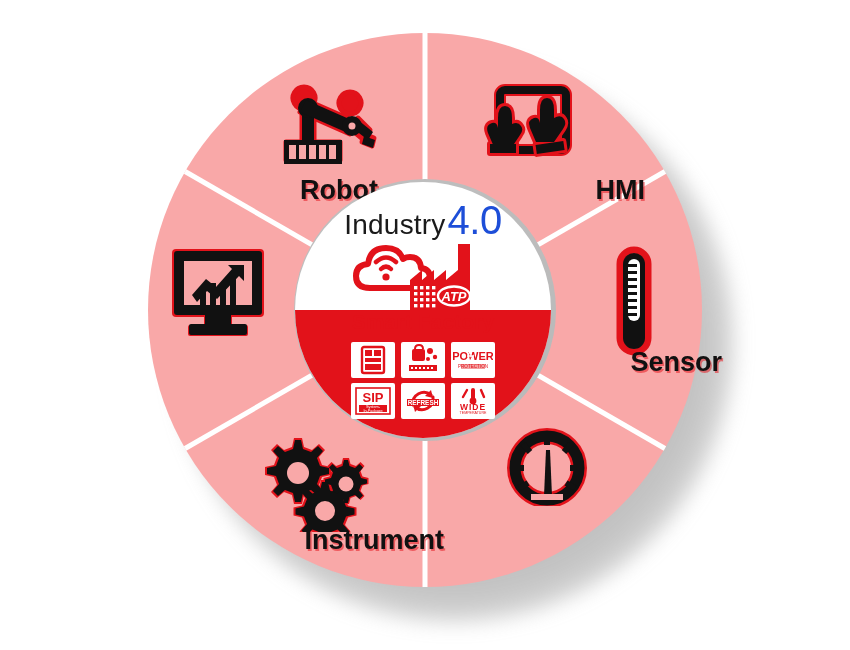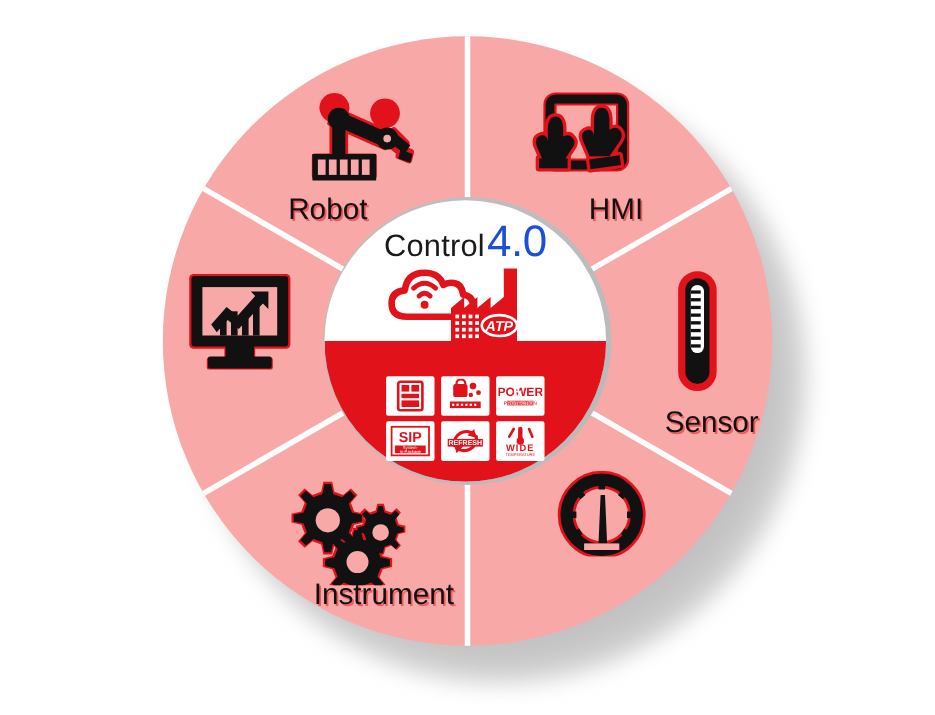--- a/index.html
+++ b/index.html
@@ -23,29 +23,29 @@
     position:absolute;left:145px;top:30px;width:560px;height:560px;
   }
   #wheel svg{display:block;width:560px;height:560px;}
 
   
   .seg-label{
     position:absolute;
     color:#111111;
     font-size:27px;
     line-height:1.08;
-    font-weight:400;
-    text-align:center;
+    font-weight:700;
+    text-align:right;
     text-shadow:1.6px 1.6px 0 rgba(229,28,35,.55);
     white-space:pre-line;
     pointer-events:none;
   }
   #label-robot{left:218px;top:176px;width:160px;}
-  #label-hmi{left:490px;top:176px;width:140px;}
-  #label-sensor{left:572px;top:370px;width:150px;}
+  #label-hmi{left:505px;top:176px;width:140px;}
+  #label-sensor{left:572px;top:348px;width:150px;}
   #label-monitoring{left:430px;top:508px;width:180px;}
   #label-instrument{left:254px;top:526px;width:190px;}
   #label-control{left:150px;top:340px;width:150px;}
 
   
   .seg-icon{position:absolute;pointer-events:none;}
   .seg-icon svg{display:block;}
   #icon-robot{left:278px;top:78px;}
   #icon-hmi{left:478px;top:80px;}
   #icon-sensor{left:614px;top:246px;}
@@ -268,21 +268,21 @@
   <div class="seg-label" id="label-instrument">Instrument</div>
 
   <div id="hub">
     <div id="hub-clip">
       <div id="hub-bottom"></div>
     </div>
 
     <div id="hub-content">
 
       <div class="hub-title">
-        <span class="t-industry">Control</span><span class="t-ver">4.0</span>
+        <span class="t-industry">Industry</span><span class="t-ver">4.0</span>
       </div>
 
       <div id="hub-emblem">
         <svg width="150" height="78" viewBox="0 0 150 78">
 
           <g>
             <path d="M22 54 q-14 0 -14-12 q0-11 12-12 q2-16 18-16 q13 0 17 11 q3-2 7-2 q10 0 11 11 q9 1 9 10 q0 10 -12 10 Z" fill="none" stroke="#e2121a" stroke-width="6" stroke-linejoin="round"></path>
             <g fill="none" stroke="#e2121a" stroke-width="4.5" stroke-linecap="round">
               <path d="M28 28 q10-9 20 0"></path>
               <path d="M33 35 q5-5 10 0"></path>

